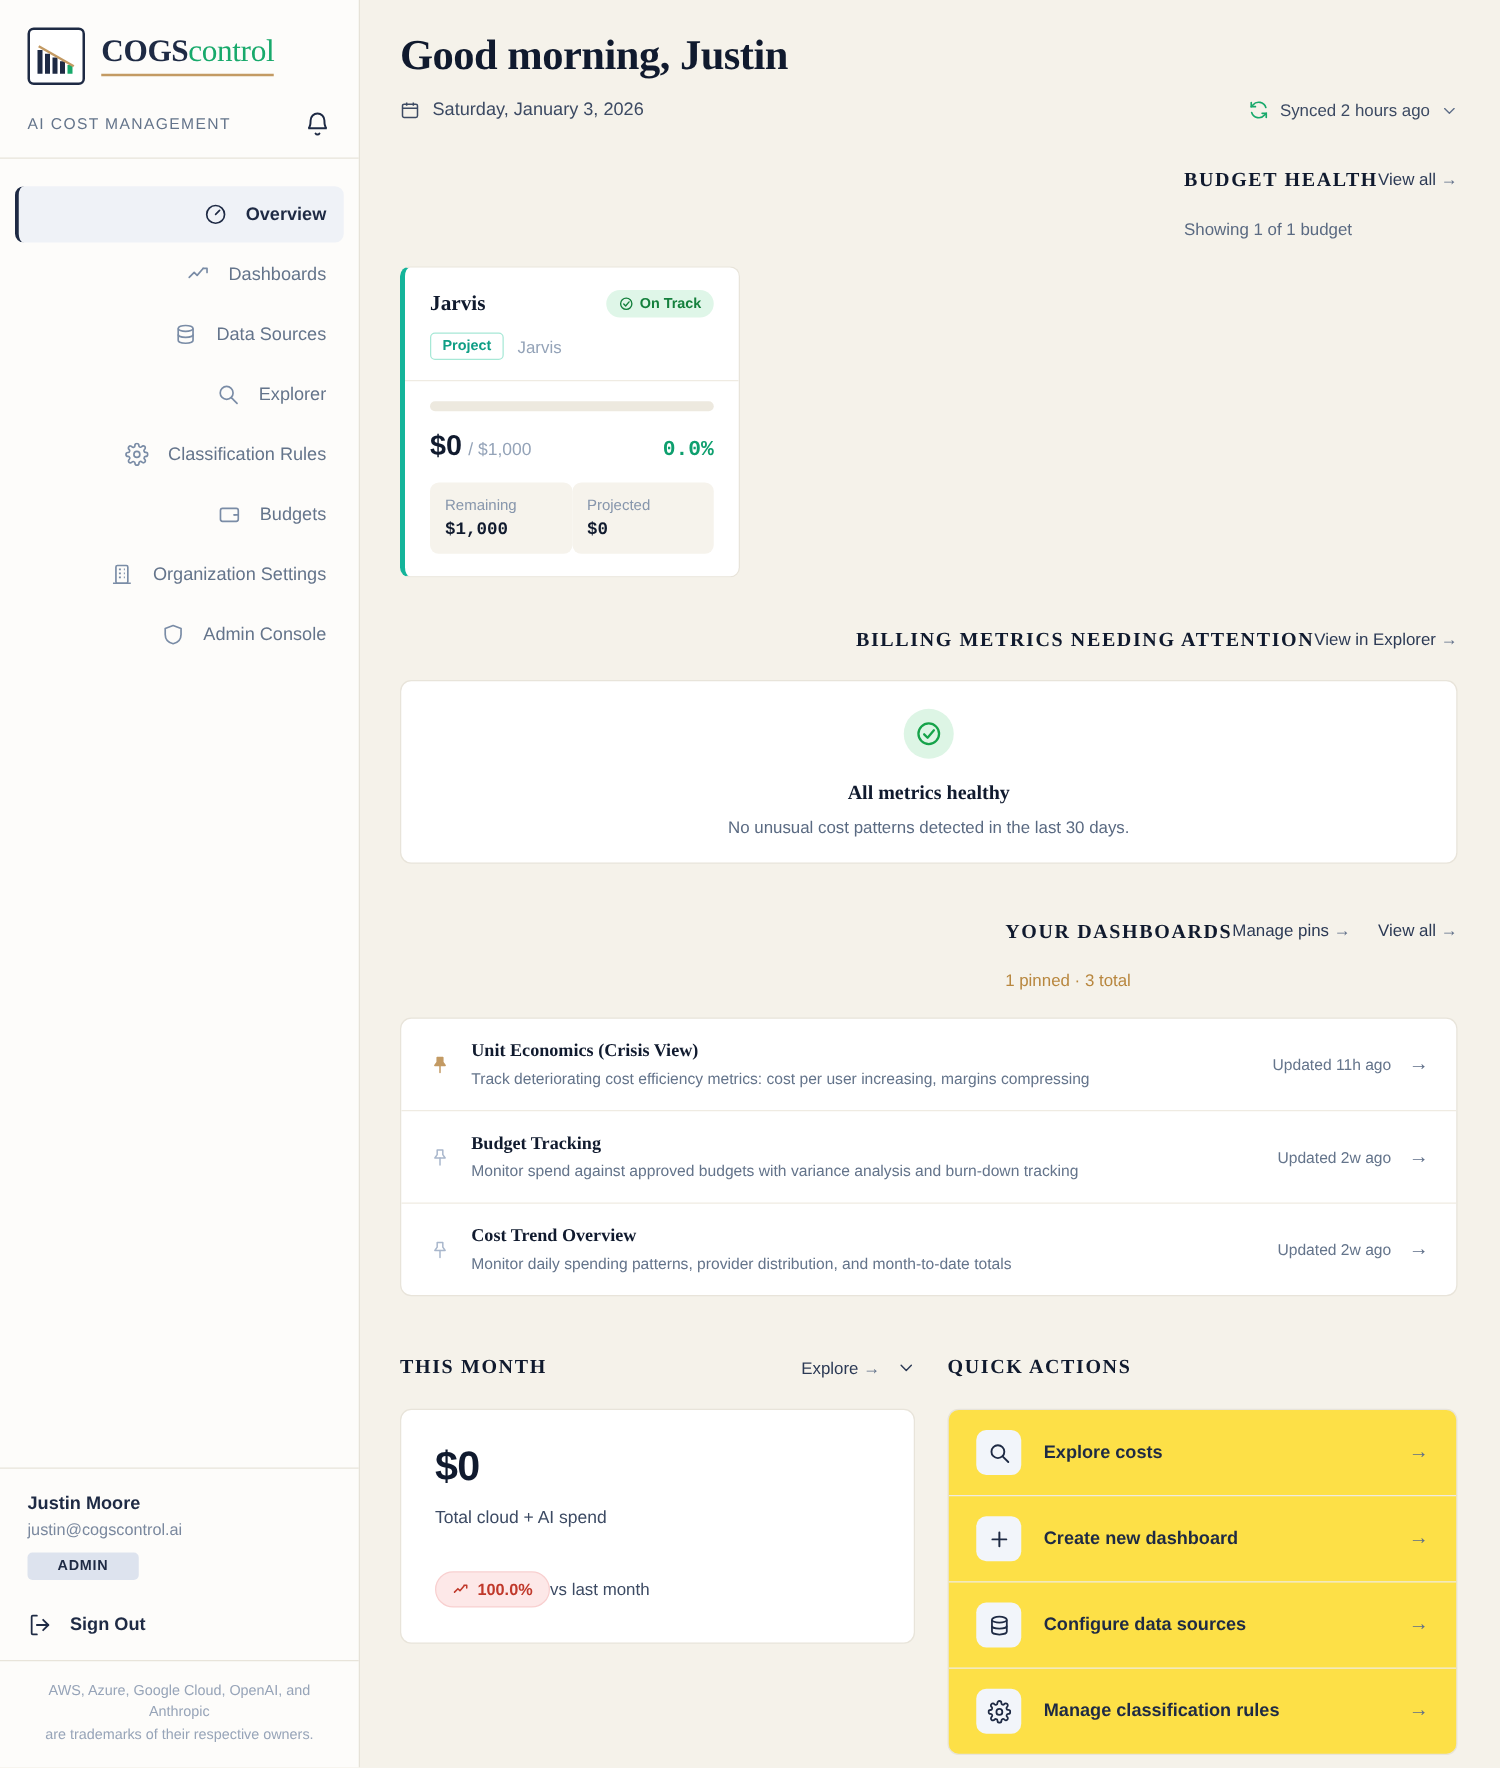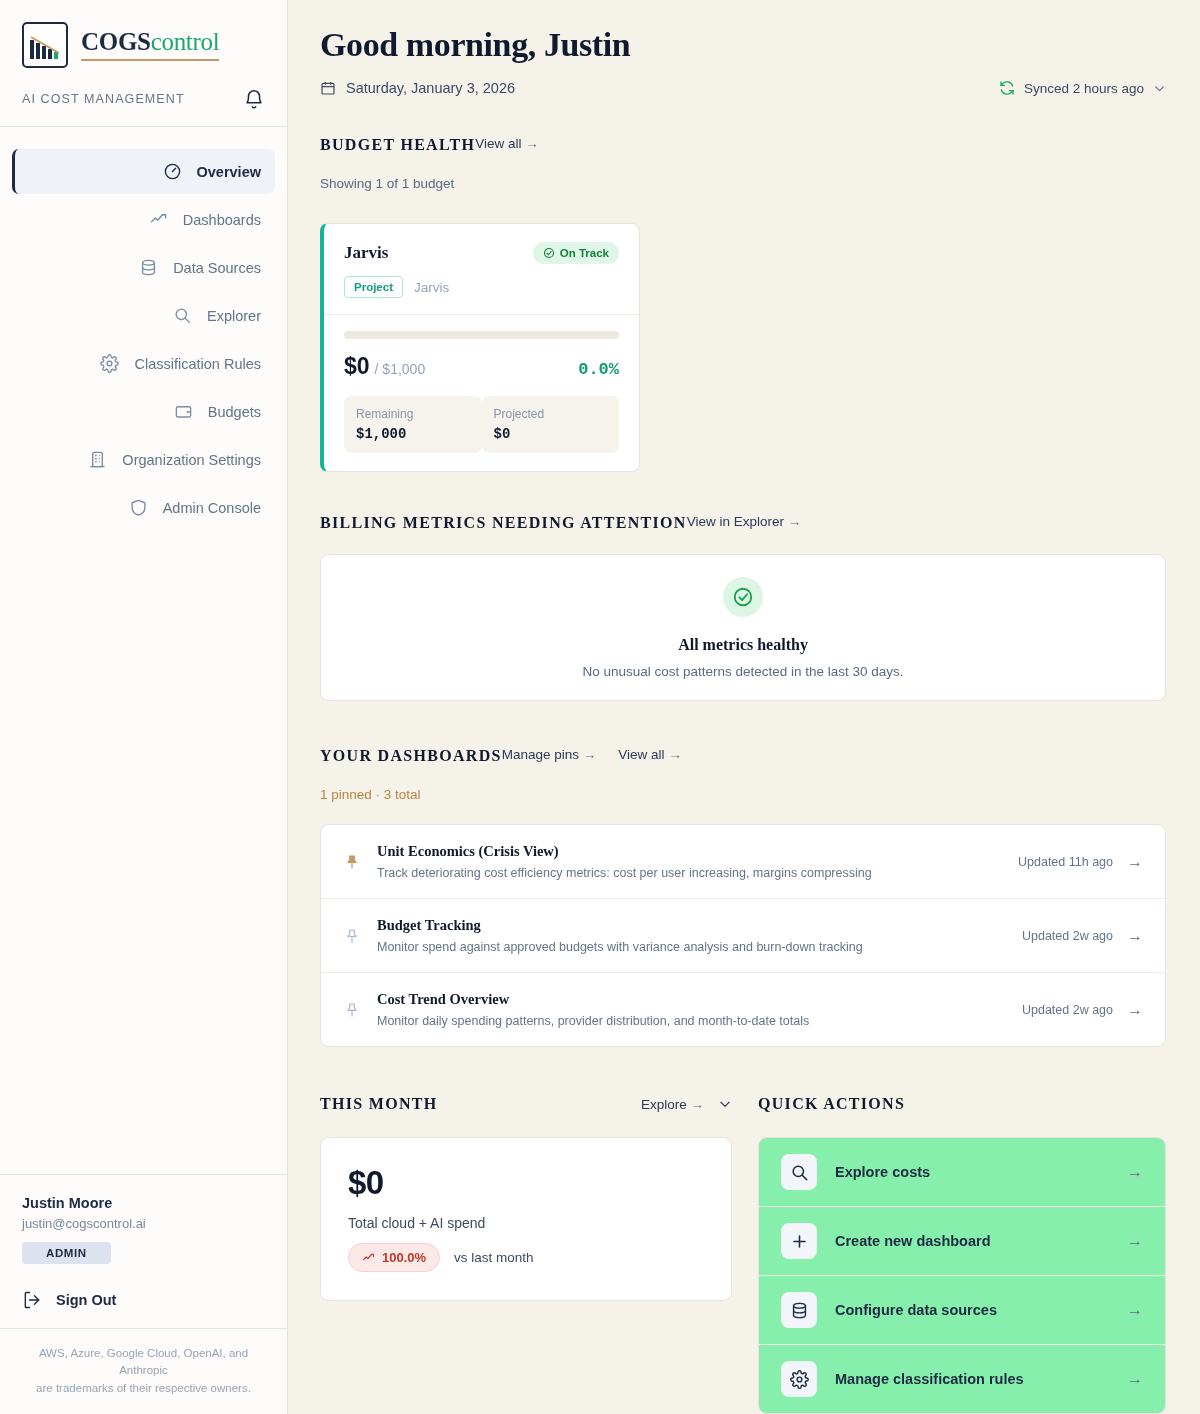--- a/index.html
+++ b/index.html
@@ -65,32 +65,32 @@
   .legal { border-top: 1px solid #E8E4DA; padding: 16px 22px; text-align: center; }
   .legal p { font-size: 11.5px; color: #97A4B8; line-height: 1.55; }
 
   
   .main { flex: 1 1 auto; padding: 26px 34px 0 32px; overflow: hidden; }
   .greet { font-family: "Liberation Serif", serif; font-size: 34px; font-weight: 700; color: #101A2E; letter-spacing: -0.4px; }
   .date-row { display: flex; align-items: center; justify-content: space-between; margin-top: 16px; }
   .date-left { display: flex; align-items: center; gap: 10px; font-size: 14.5px; color: #3C4A63; }
   .sync { display: flex; align-items: center; gap: 9px; font-size: 13.5px; color: #3C4A63; cursor: pointer; }
 
-  .sect-head { display: flex; align-items: flex-start; justify-content: flex-start; }
+  .sect-head { display: flex; align-items: flex-start; justify-content: flex-end; }
   .sect-title { font-family: "Liberation Serif", serif; font-size: 16px; font-weight: 700; letter-spacing: 1.3px; color: #101A2E; }
   .sect-sub { font-size: 13.5px; color: #5A6A82; margin-top: 22px; }
   .sect-sub.pin { color: #B8873F; }
   .link { font-size: 13.5px; color: #2C3A55; font-weight: 500; cursor: pointer; white-space: nowrap; }
   .links-row { display: flex; align-items: center; gap: 22px; }
 
   
   .budget-sect { margin-top: 40px; }
   .budget-card {
-    width: 320px; background: #fff; border: 1px solid #E8E4DA; border-radius: 8px;
-    border-left: 4px solid #14B49A; margin-top: 32px; overflow: hidden;
+    width: 272px; background: #fff; border: 1px solid #E8E4DA; border-radius: 8px;
+    border-left: 4px solid #14B49A; margin-top: 22px; overflow: hidden;
   }
   .bc-top { padding: 18px 20px 16px 20px; border-bottom: 1px solid #EFEBE2; }
   .bc-row1 { display: flex; align-items: center; justify-content: space-between; }
   .bc-name { font-family: "Liberation Serif", serif; font-size: 17px; font-weight: 700; color: #101A2E; }
   .ontrack { display: flex; align-items: center; gap: 5px; background: #DFF6E8; color: #15803D; font-size: 11.5px; font-weight: 600; padding: 5px 10px; border-radius: 20px; }
   .bc-row2 { display: flex; align-items: center; gap: 11px; margin-top: 12px; }
   .chip-project { border: 1px solid #A7E8D6; color: #0F9E85; font-size: 11.5px; font-weight: 600; padding: 4px 9px; border-radius: 4px; background: #fff; }
   .bc-scope { font-size: 13.5px; color: #94A3B8; }
   .bc-body { padding: 16px 20px 18px 20px; }
   .bar { height: 8px; border-radius: 6px; background: #EDE9DF; }
@@ -129,25 +129,25 @@
   
   .bottom { display: flex; gap: 26px; margin-top: 46px; }
   .col-month { flex: 0 0 412px; }
   .col-actions { flex: 1 1 auto; }
   .bottom-head { display: flex; align-items: center; justify-content: space-between; height: 22px; }
   .explore-ctl { display: flex; align-items: center; gap: 14px; cursor: pointer; }
 
   .month-card { margin-top: 22px; background: #fff; border: 1px solid #E8E4DA; border-radius: 9px; padding: 26px 27px 28px 27px; }
   .month-amt { font-size: 33px; font-weight: 700; color: #101A2E; letter-spacing: -0.5px; }
   .month-lbl { font-size: 14px; color: #3C4A63; margin-top: 13px; }
-  .delta-row { display: flex; align-items: center; gap: 14px; margin-top: 12px; text-align: center; }
+  .delta-row { display: flex; align-items: center; margin-top: 36px; text-align: center; }
   .delta { display: flex; align-items: center; gap: 7px; background: #FDE8E8; color: #C0392B; border: 1px solid #F8CFCF; font-size: 13px; font-weight: 700; padding: 6px 13px; border-radius: 20px; }
   .delta-vs { font-size: 13.5px; color: #3C4A63; }
 
-  .actions-card { margin-top: 22px; background: #86efac; border: 1px solid #E8E4DA; border-radius: 9px; overflow: hidden; }
+  .actions-card { margin-top: 22px; background: #fde047; border: 1px solid #E8E4DA; border-radius: 9px; overflow: hidden; }
   .act-row { display: flex; align-items: center; gap: 18px; padding: 16px 22px; cursor: pointer; }
   .act-row + .act-row { border-top: 1px solid #EFEBE2; }
   .act-ic { width: 36px; height: 36px; flex: 0 0 36px; border-radius: 8px; background: #F2F5FA; display: flex; align-items: center; justify-content: center; }
   .act-lbl { flex: 1 1 auto; font-size: 14.5px; font-weight: 600; color: #1E2A44; }
 
   svg { display: block; }
   .arr { color: #5E6E88; }
 </style>
 </head>
 <body>

